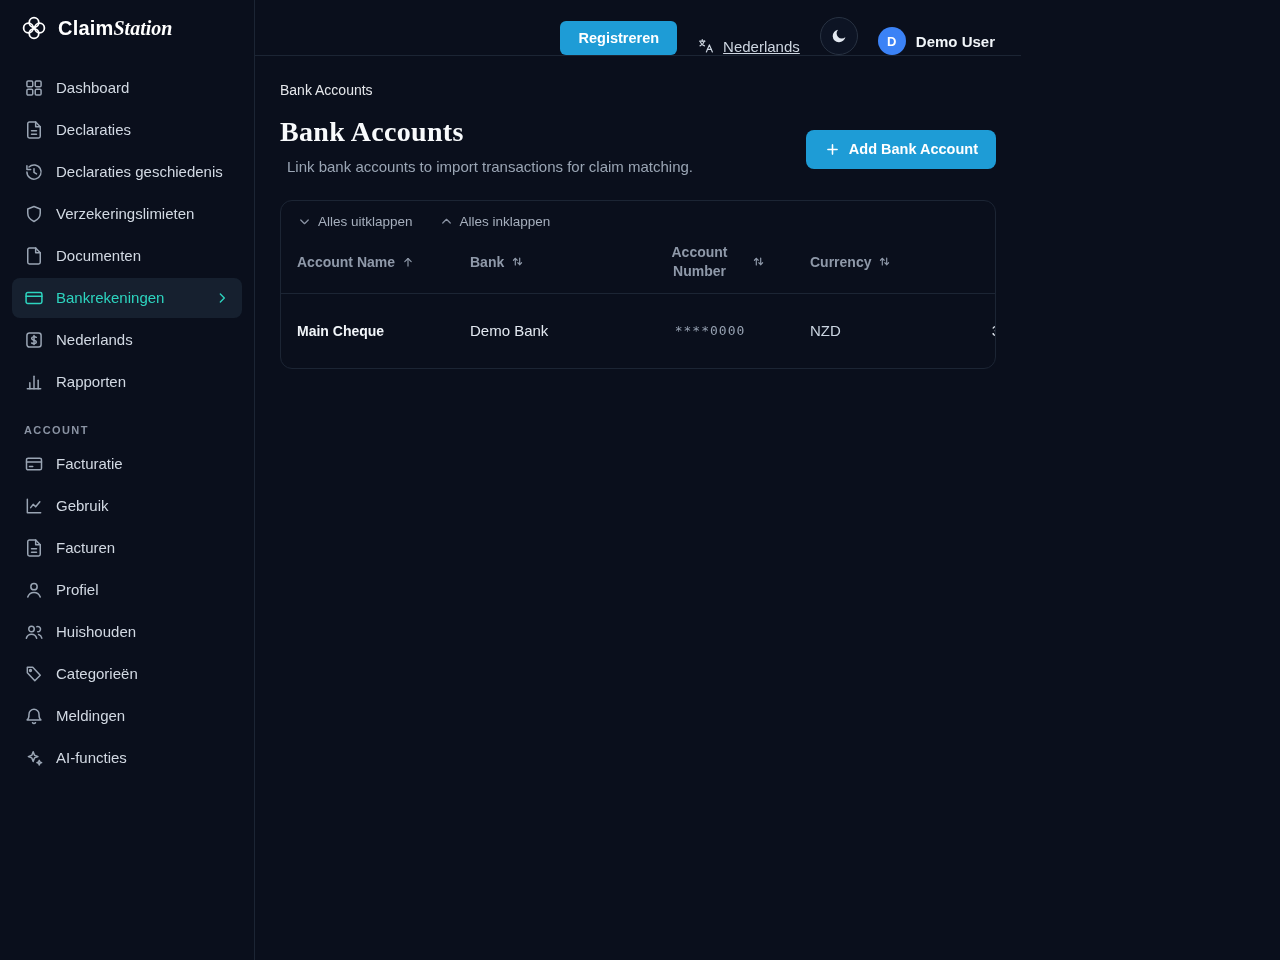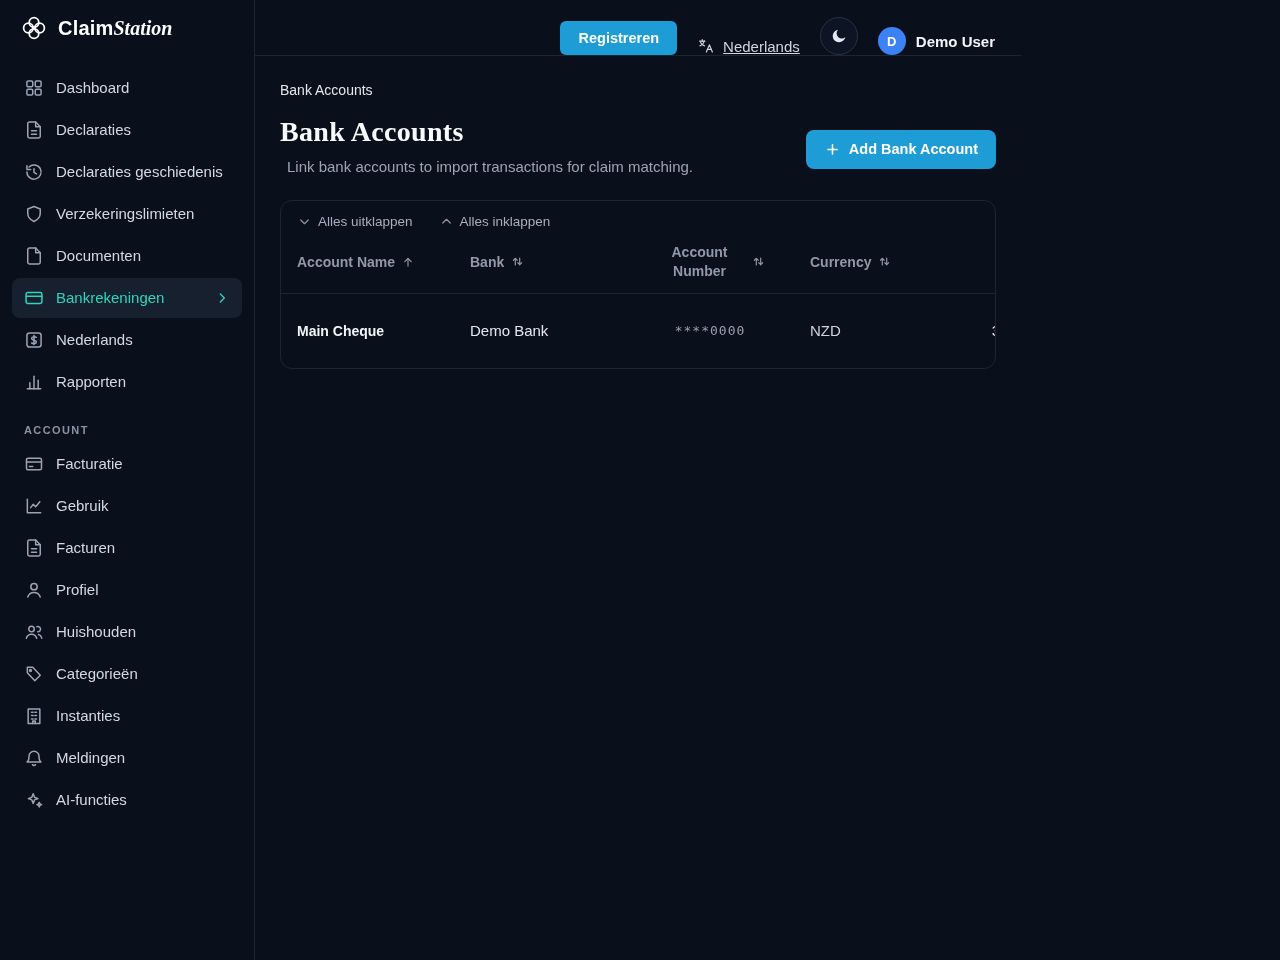--- a/index.html
+++ b/index.html
@@ -245,30 +245,20 @@
       <div class="nav-item">
         <span class="nico">
             <svg width="20" height="20" viewBox="0 0 24 24" fill="none" stroke="currentColor" stroke-width="1.8" stroke-linecap="round" stroke-linejoin="round">
               <path d="M10.5 4H4v6.5L13 20l6.5-6.5z"></path>
               <circle cx="7.8" cy="7.8" r="1.1"></circle>
             </svg>
           </span>
         <span class="nlabel">Categorieën</span>
       </div>
 
-      <div class="nav-item">
-        <span class="nico">
-            <svg width="20" height="20" viewBox="0 0 24 24" fill="none" stroke="currentColor" stroke-width="1.8" stroke-linecap="round" stroke-linejoin="round">
-              <rect x="5" y="3.5" width="14" height="17.5"></rect>
-              <path d="M9 7.5h2M13 7.5h2M9 11.5h2M13 11.5h2M9 15.5h2M13 15.5h2"></path>
-              <path d="M10.5 21v-3h3v3"></path>
-            </svg>
-          </span>
-        <span class="nlabel">Instanties</span>
-      </div>
 
       <div class="nav-item">
         <span class="nico">
             <svg width="20" height="20" viewBox="0 0 24 24" fill="none" stroke="currentColor" stroke-width="1.8" stroke-linecap="round" stroke-linejoin="round">
               <path d="M18 10a6 6 0 0 0-12 0c0 5.5-2.3 6.8-2.3 6.8h16.6S18 15.5 18 10"></path>
               <path d="M10.2 20a2.1 2.1 0 0 0 3.6 0"></path>
             </svg>
           </span>
         <span class="nlabel">Meldingen</span>
       </div>

